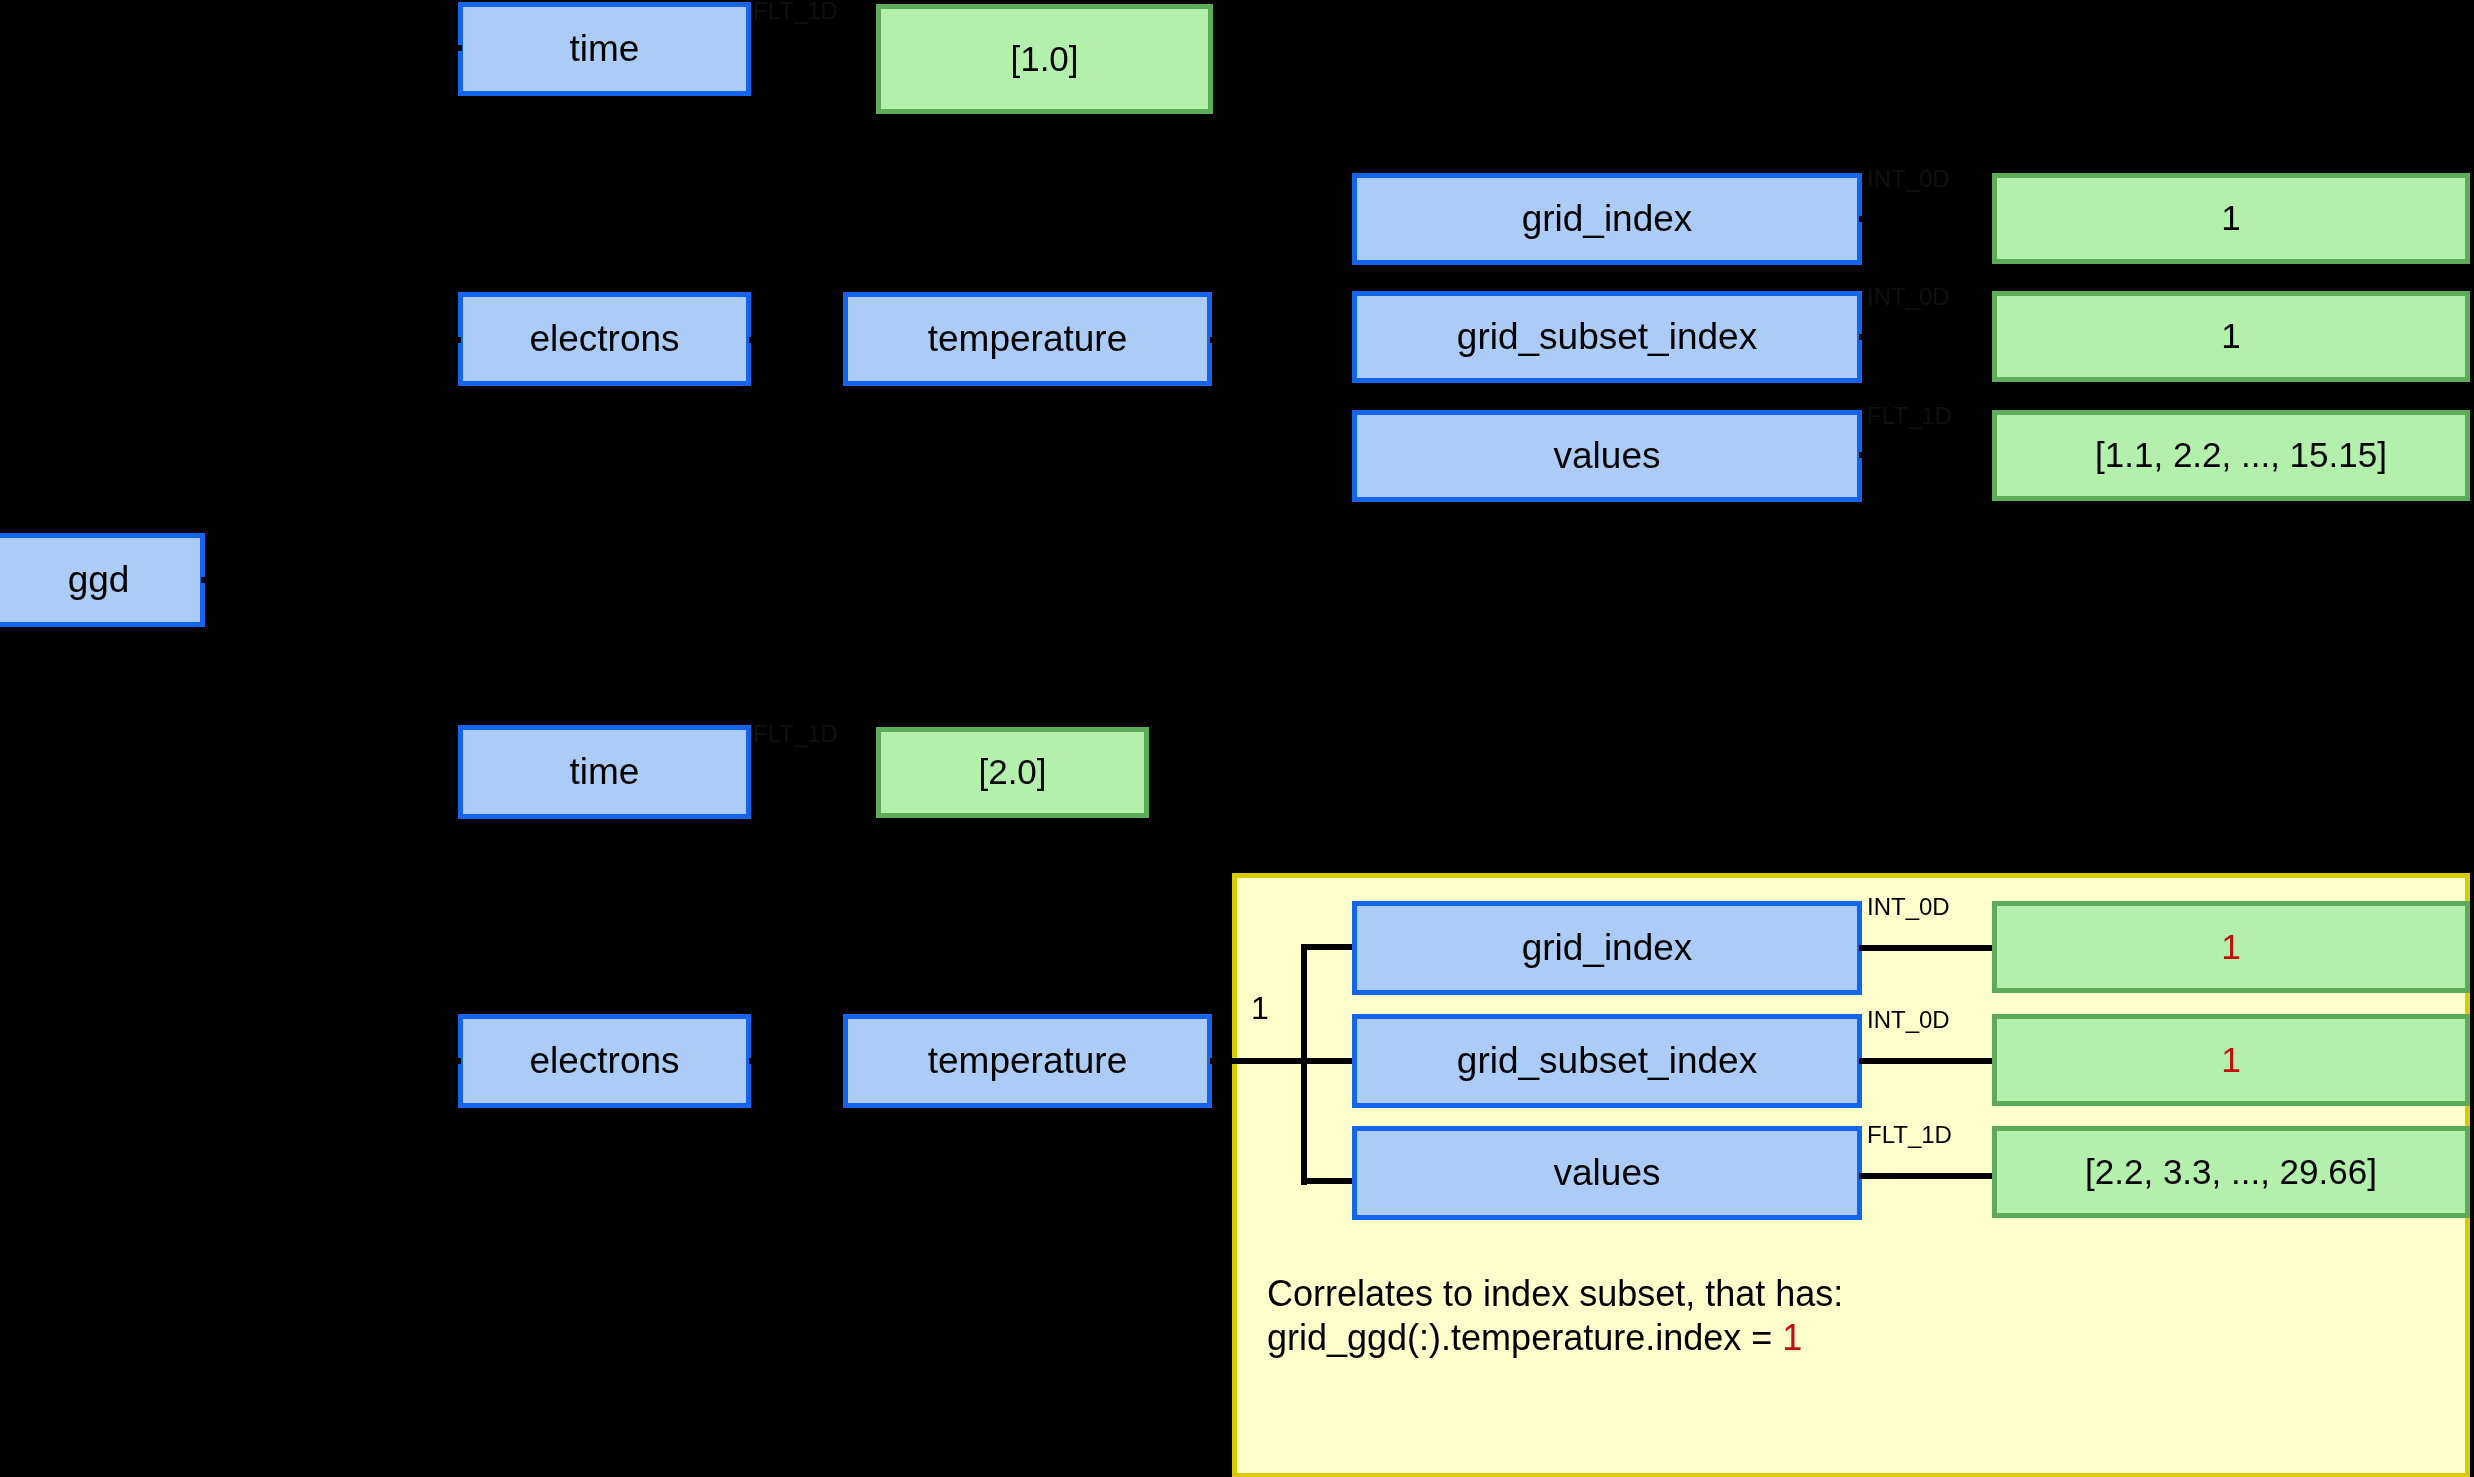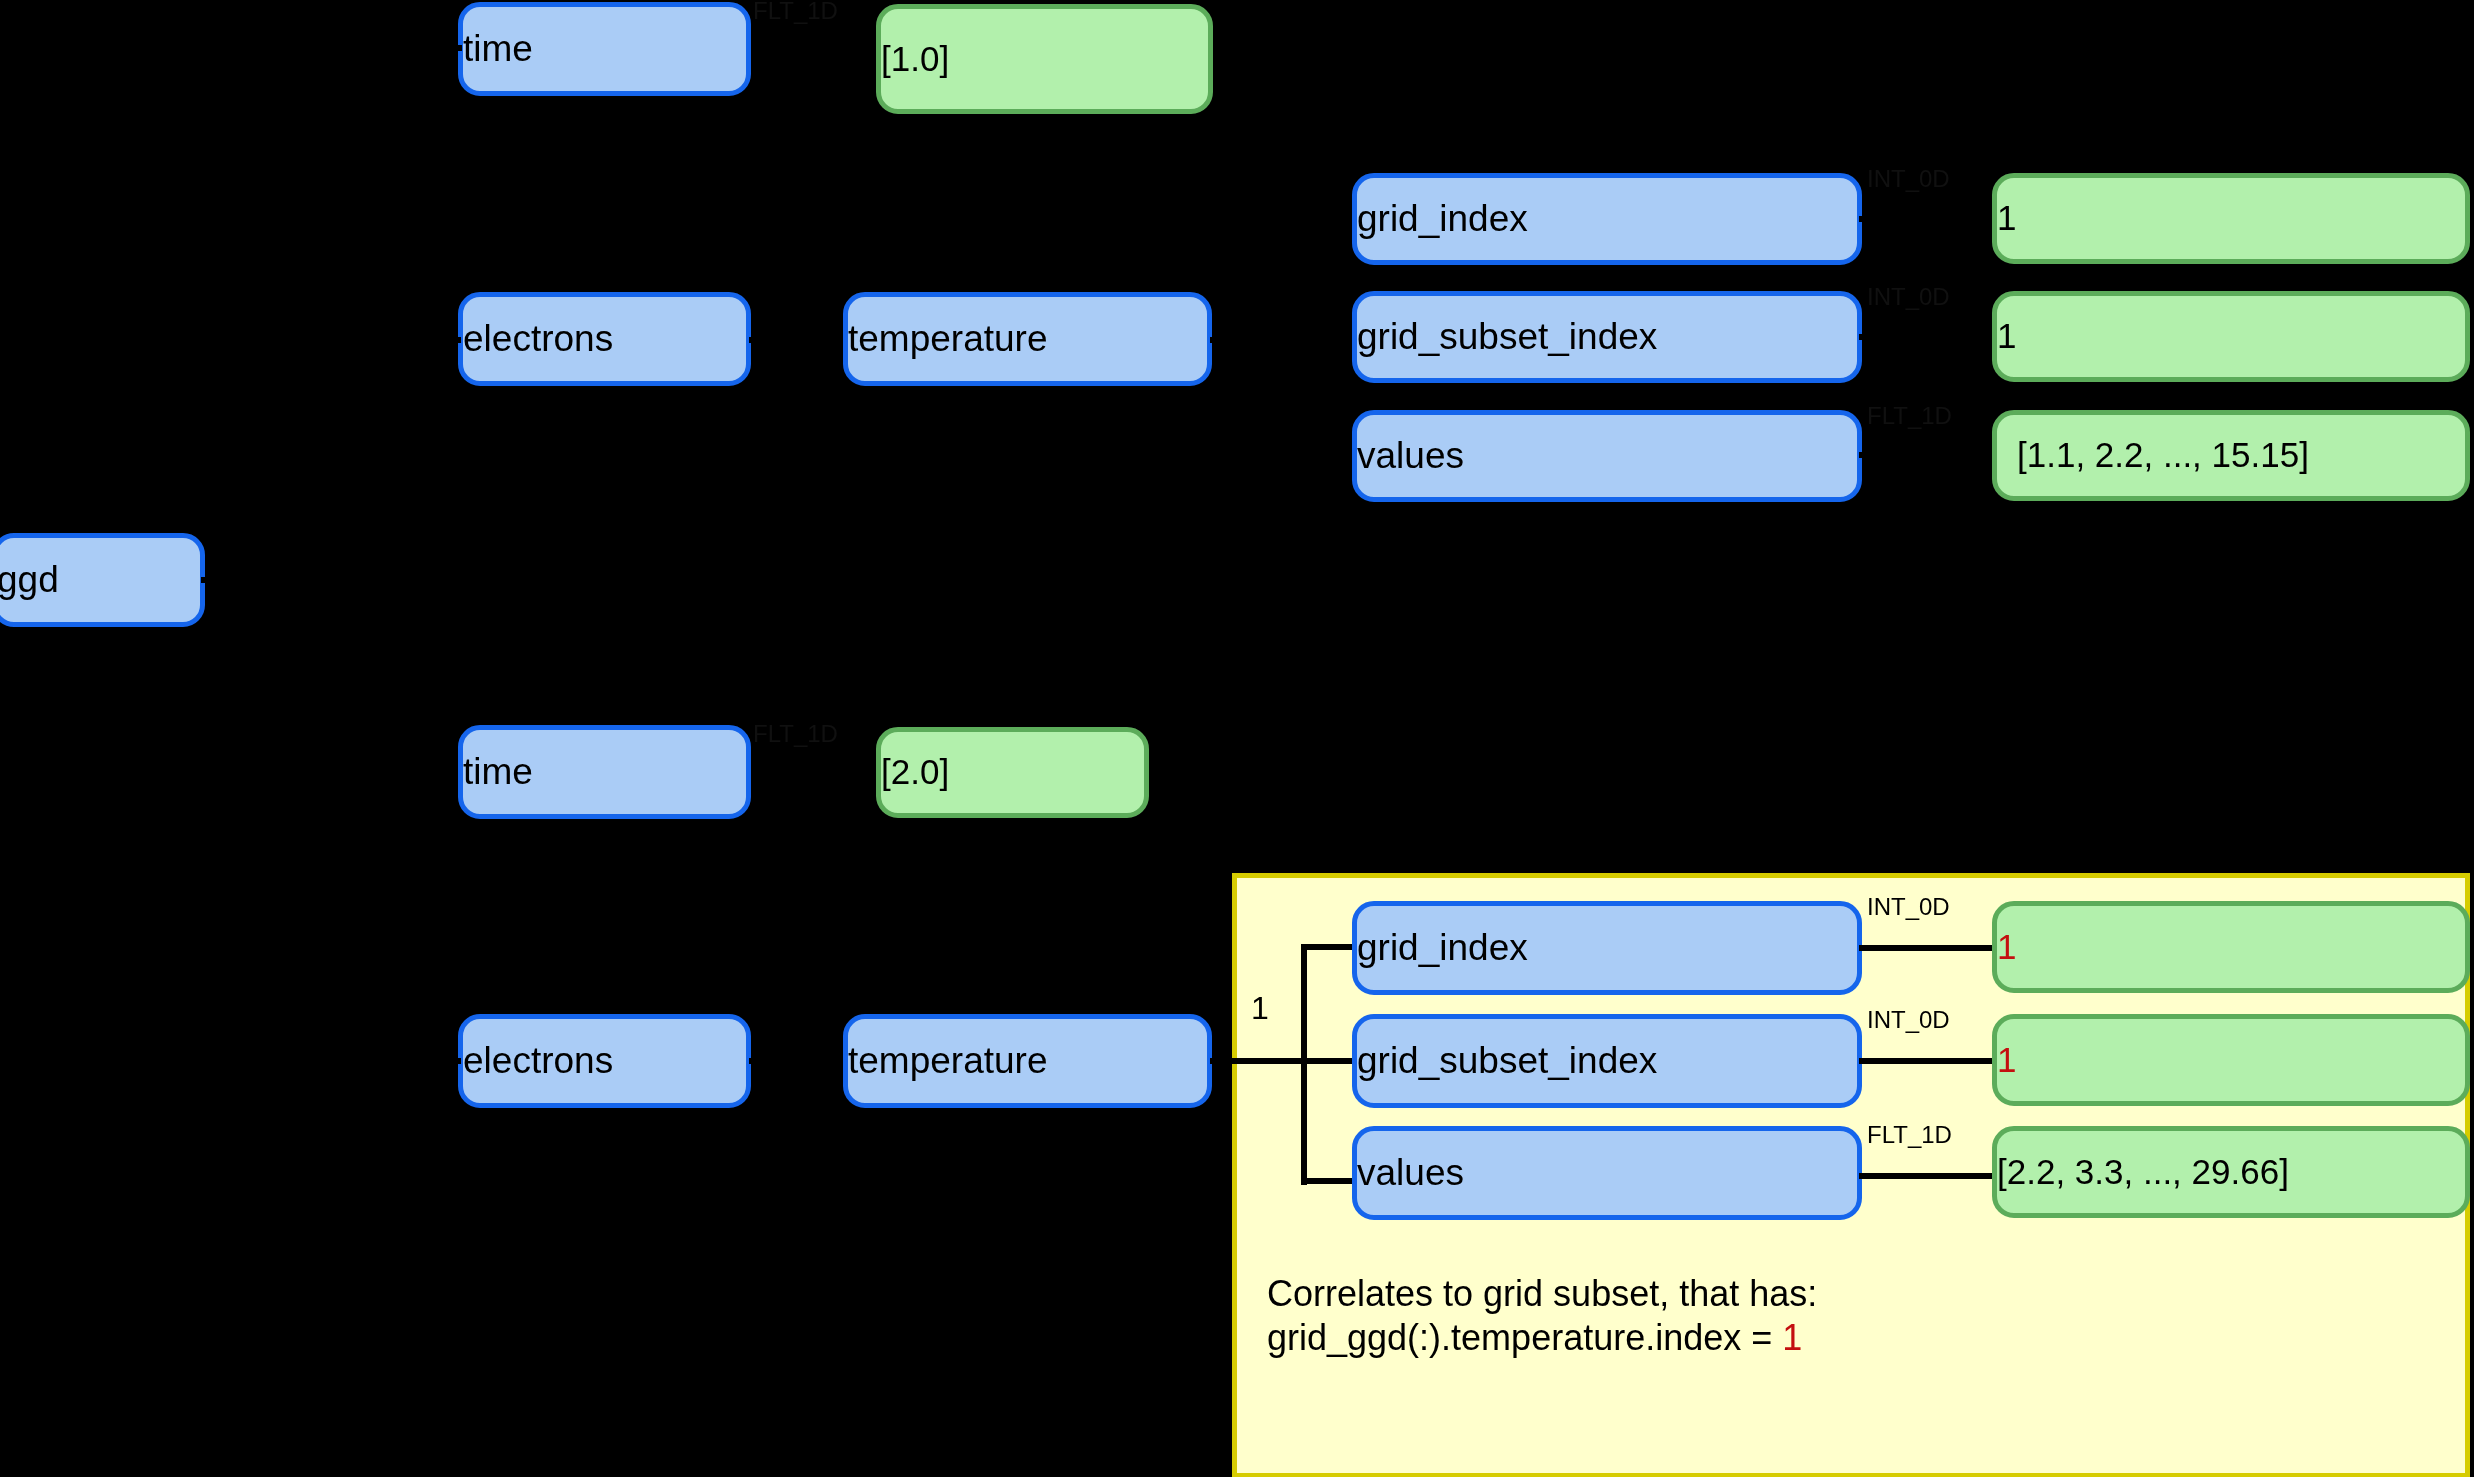--- a/index.html
+++ b/index.html
@@ -18,26 +18,25 @@
     background: #000000;
     overflow: hidden;
   }
 
   
   .node {
     position: absolute;
     box-sizing: border-box;
     display: flex;
     align-items: center;
-    justify-content: flex-start;
+    justify-content: center;
     text-align: center;
     line-height: 1.05;
     white-space: nowrap;
     color: #000000;
-    border-radius: 22px;
   }
   .node-blue {
     background: #aaccf6;
     border: 5.6px solid #1565ec;
     font-size: 37px;
   }
   .node-green {
     background: #b2f0ac;
     border: 5.6px solid #5cac5a;
     font-size: 35px;
@@ -205,18 +204,18 @@
   <div class="node node-blue" style="left:1352px; top:1126px; width:510px; height:94px;">
     <span>values</span>
   </div>
   <div class="type-label on-yellow" style="left:1867px; top:1121px;">FLT_1D</div>
   <div class="edge-h on-yellow" style="left:1859px; top:1173px; width:137px;"></div>
   <div class="node node-green" style="left:1992px; top:1126px; width:478px; height:92px;">
     <span>[2.2, 3.3, ..., 29.66]</span>
   </div>
 
   <div id="annotation" style="left:1267px; top:1272px;">
-    <div>Correlates to grid subset, that has:</div>
+    <div>Correlates to index subset, that has:</div>
     <div><span>grid_ggd(:).temperature.index = </span><span class="num">1</span></div>
   </div>
 
 </div>
 
 
 </body></html>

